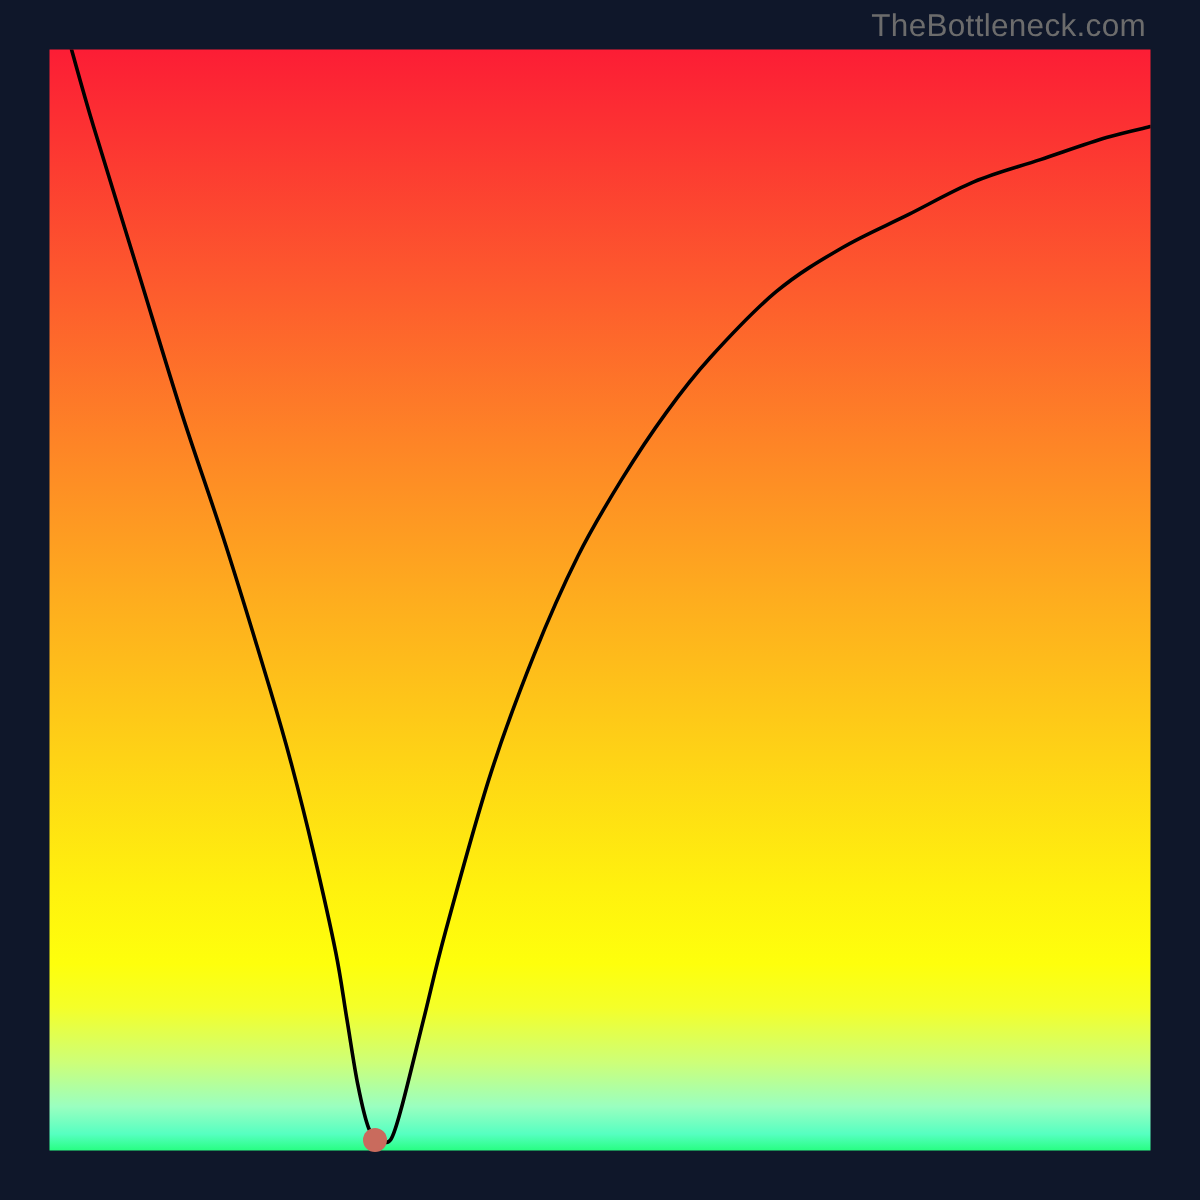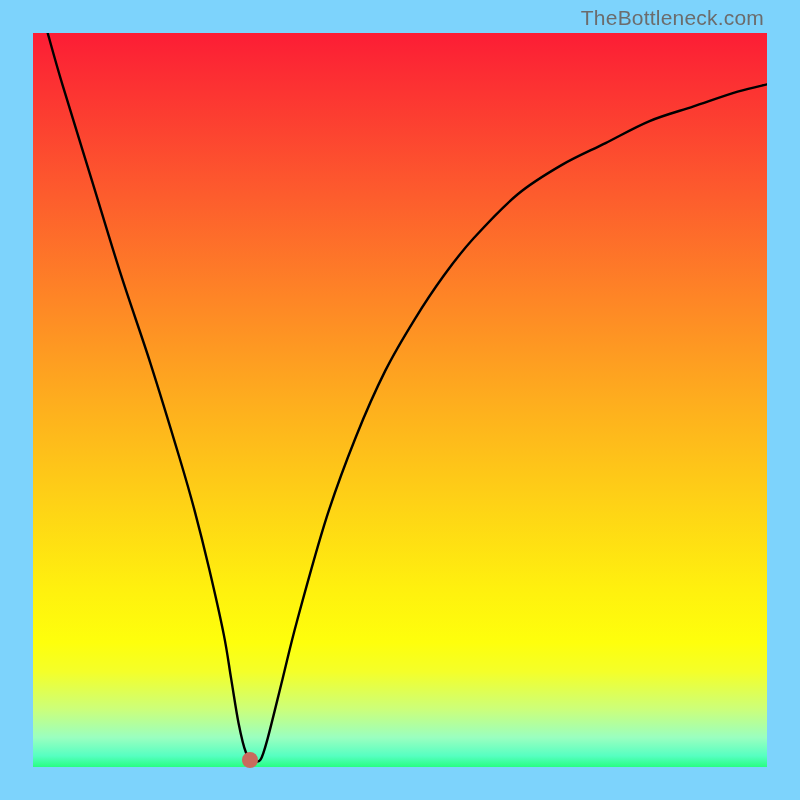--- a/index.html
+++ b/index.html
@@ -8,21 +8,21 @@
     width: 800px;
     height: 800px;
     overflow: hidden;
     background: #000;
     font-family: Arial, Helvetica, sans-serif;
   }
   .frame {
     position: relative;
     width: 800px;
     height: 800px;
-    background: #7dd3fc;
+    background: #0f172a;
   }
   .plot {
     position: absolute;
     left: 33px;
     top: 33px;
     width: 734px;
     height: 734px;
     
     background: linear-gradient(to bottom,
       #fc1d35 0%,

